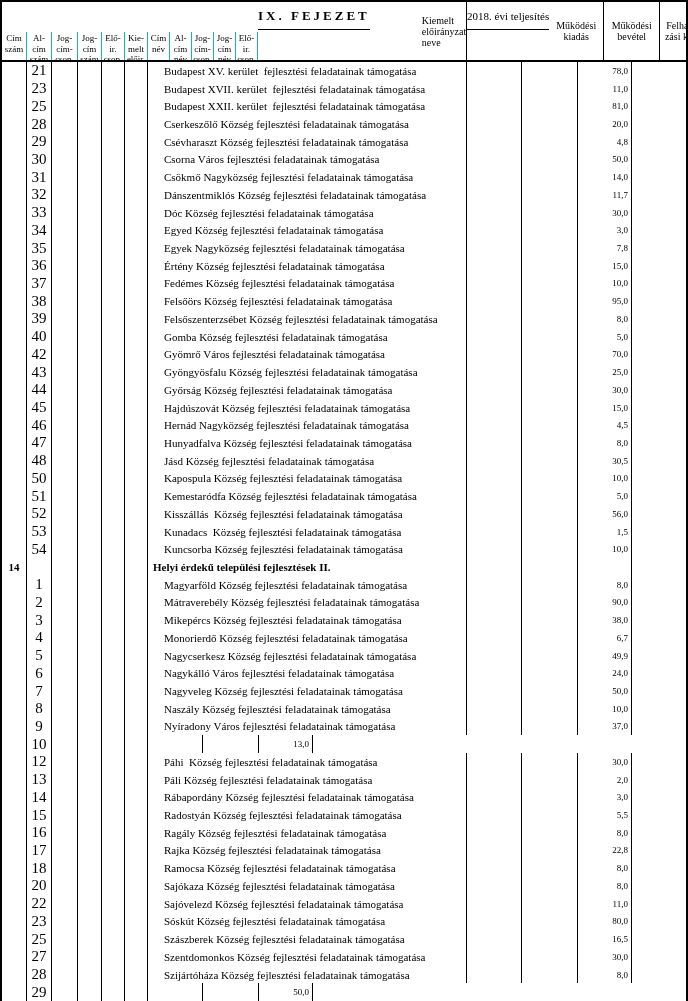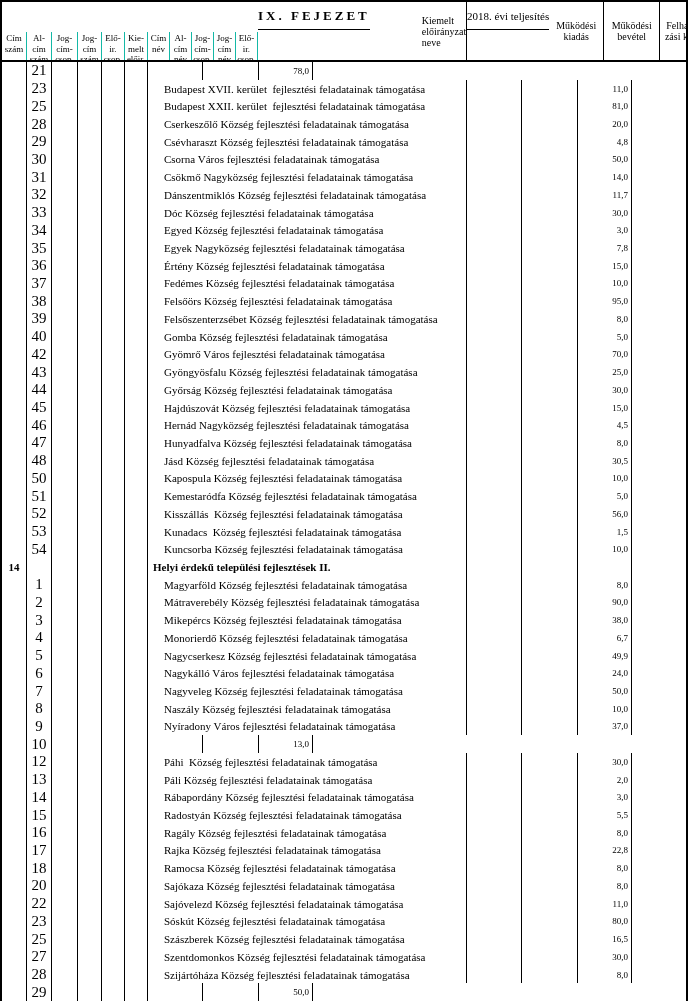--- a/index.html
+++ b/index.html
@@ -122,20 +122,21 @@
     </div>
 
     <div class="body">
   <div class="row">
     <div class="c cim"></div>
     <div class="c alcim">21</div>
     <div class="c jcs"></div>
     <div class="c jc"></div>
     <div class="c eics"></div>
     <div class="c kie"></div>
+    <div class="c name">Budapest XV. kerület  fejlesztési feladatainak támogatása</div>
     <div class="c mk val"></div>
     <div class="c mb val"></div>
     <div class="c fk val">78,0</div>
     <div class="c fb val"></div>
   </div>
 
   <div class="row">
     <div class="c cim"></div>
     <div class="c alcim">23</div>
     <div class="c jcs"></div>

